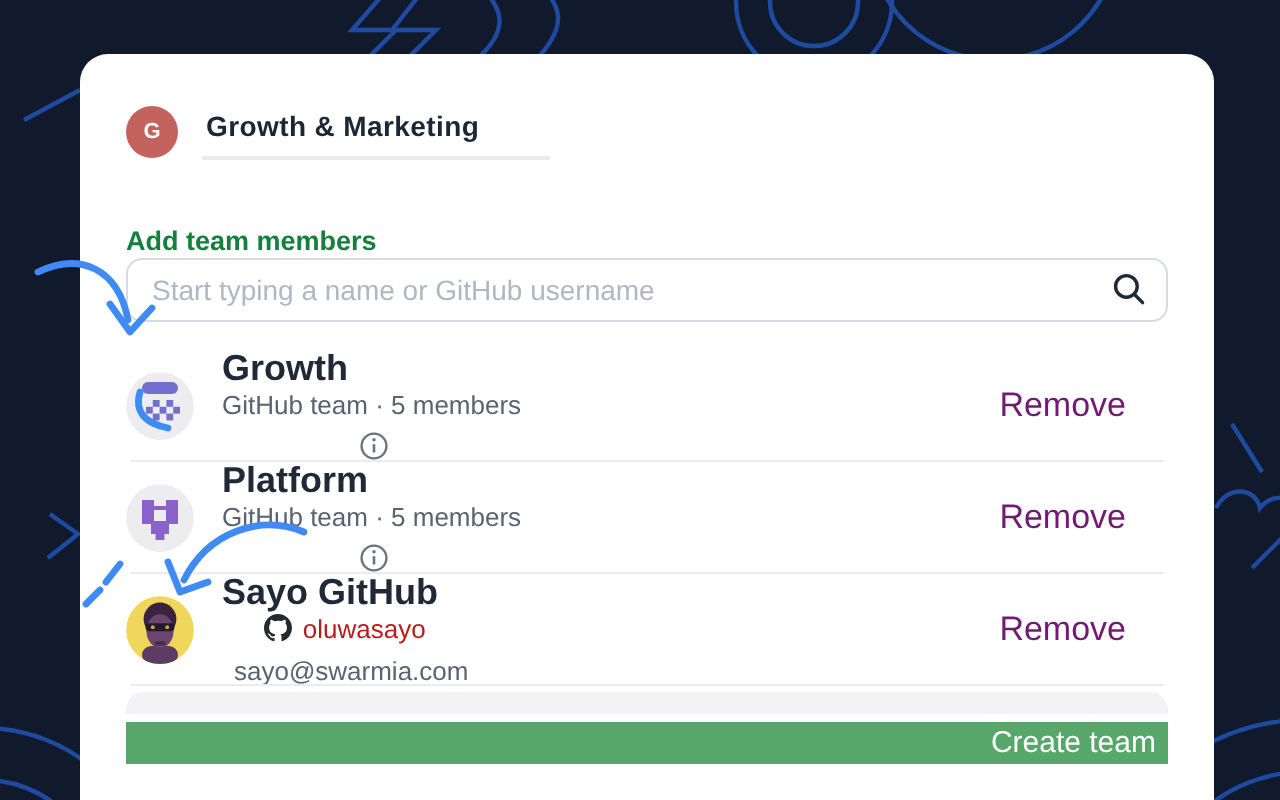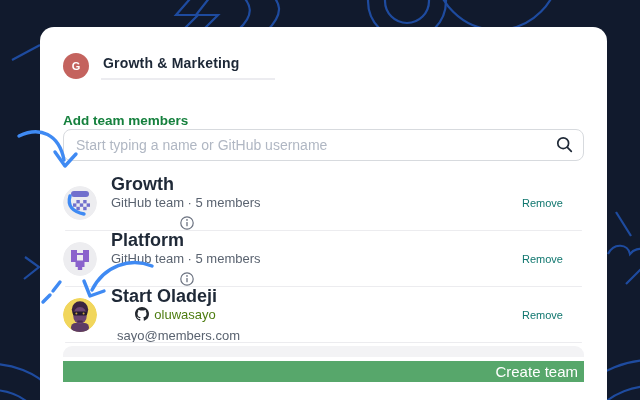--- a/index.html
+++ b/index.html
@@ -52,23 +52,23 @@
   .row{display:flex;align-items:center;height:56px;position:relative;}
   .row:after{
     content:"";position:absolute;left:2px;right:2px;bottom:0;height:1px;
     background:#ececef;border-radius:1px;
   }
   .row:last-of-type:after{background:#e9e9ec;}
   .row-avatar{width:34px;height:34px;flex:0 0 34px;border-radius:50%;overflow:hidden;}
   .row-main{margin-left:14px;display:flex;flex-direction:column;gap:3px;}
   .row-name{font-size:18px;font-weight:bold;color:#1f2937;line-height:16px;}
   .row-meta{font-size:13px;color:#5a6370;display:flex;align-items:center;gap:6px;line-height:15px;flex-direction:column;}
-  .gh-user{color:#4d7c0f;display:flex;align-items:center;gap:5px;}
+  .gh-user{color:#b91c1c;display:flex;align-items:center;gap:5px;}
   .email{color:#5a6370;margin-left:6px;}
-  .remove-link{margin-left:auto;font-size:11px;color:#0f766e;cursor:pointer;padding-right:21px;}
+  .remove-link{margin-left:auto;font-size:17px;color:#701a75;cursor:pointer;padding-right:21px;}
   .info-icon{display:inline-block;margin-left:2px;}
 
   .peek-row{height:11px;margin-top:3px;background:#f3f3f5;border-radius:9px 9px 0 0;}
 
   
   .create-btn{
     margin-top:4px;width:100%;height:21px;border:none;border-radius:0;
     background:#57a76b;color:#ffffff;font-size:15px;cursor:pointer;
     font-family:"Liberation Sans","DejaVu Sans",sans-serif;
     text-align:right;
@@ -187,29 +187,29 @@
           <rect x="8" y="25" width="18" height="9" rx="4.5" fill="#5d3b64"></rect>
           <circle cx="17" cy="11.5" r="8.2" fill="#3a2340"></circle>
           <ellipse cx="17" cy="17.5" rx="6.8" ry="8.4" fill="#6b4570"></ellipse>
           <rect x="9.8" y="13.6" width="14.4" height="4" rx="1.8" fill="#241a2e"></rect>
           <circle cx="13.4" cy="15.6" r="1" fill="#c9a23f"></circle>
           <circle cx="20.6" cy="15.6" r="1" fill="#c9a23f"></circle>
           <rect x="14.2" y="22.6" width="5.6" height="2" rx="1" fill="#4a2c50"></rect>
         </svg>
       </div>
       <div class="row-main">
-        <div class="row-name">Start Oladeji</div>
+        <div class="row-name">Sayo GitHub</div>
         <div class="row-meta">
           <span class="gh-user">
             <svg width="14" height="14" viewBox="0 0 16 16">
               <path fill="#24292f" d="M8 0C3.58 0 0 3.58 0 8c0 3.54 2.29 6.53 5.47 7.59.4.07.55-.17.55-.38 0-.19-.01-.82-.01-1.49-2.01.37-2.53-.49-2.69-.94-.09-.23-.48-.94-.82-1.13-.28-.15-.68-.52-.01-.53.63-.01 1.08.58 1.23.82.72 1.21 1.87.87 2.33.66.07-.52.28-.87.51-1.07-1.78-.2-3.64-.89-3.64-3.95 0-.87.31-1.59.82-2.15-.08-.2-.36-1.02.08-2.12 0 0 .67-.21 2.2.82a7.5 7.5 0 0 1 2-.27c.68 0 1.36.09 2 .27 1.53-1.04 2.2-.82 2.2-.82.44 1.1.16 1.92.08 2.12.51.56.82 1.27.82 2.15 0 3.07-1.87 3.75-3.65 3.95.29.25.54.73.54 1.48 0 1.07-.01 1.93-.01 2.2 0 .21.15.46.55.38A8.01 8.01 0 0 0 16 8c0-4.42-3.58-8-8-8z"></path>
             </svg>
             <span>oluwasayo</span>
           </span>
-          <span class="email">sayo@members.com</span>
+          <span class="email">sayo@swarmia.com</span>
         </div>
       </div>
       <span class="remove-link">Remove</span>
     </div>
 
     <div class="peek-row"></div>
   </div>
 
   
   <button class="create-btn">Create team</button>

